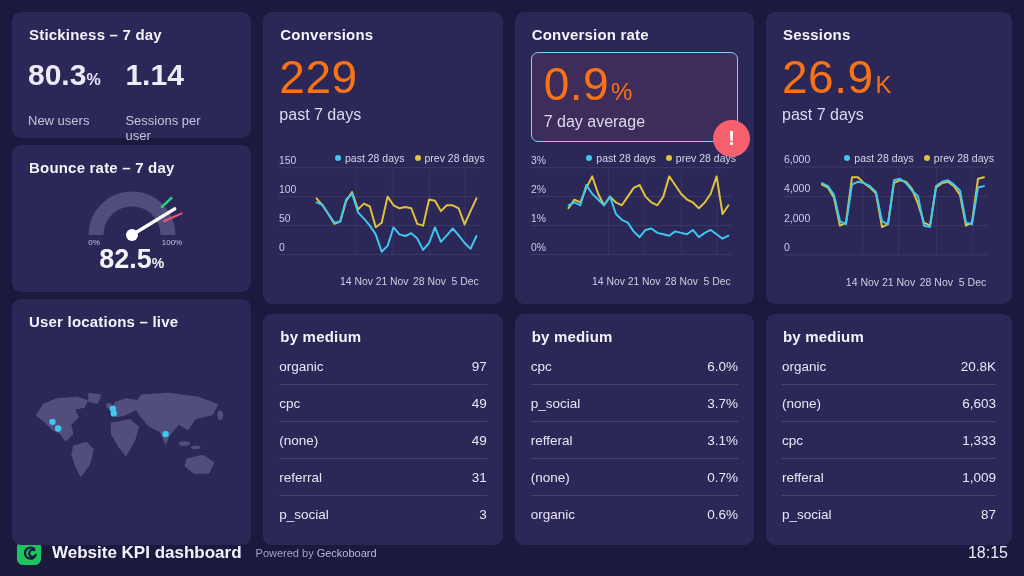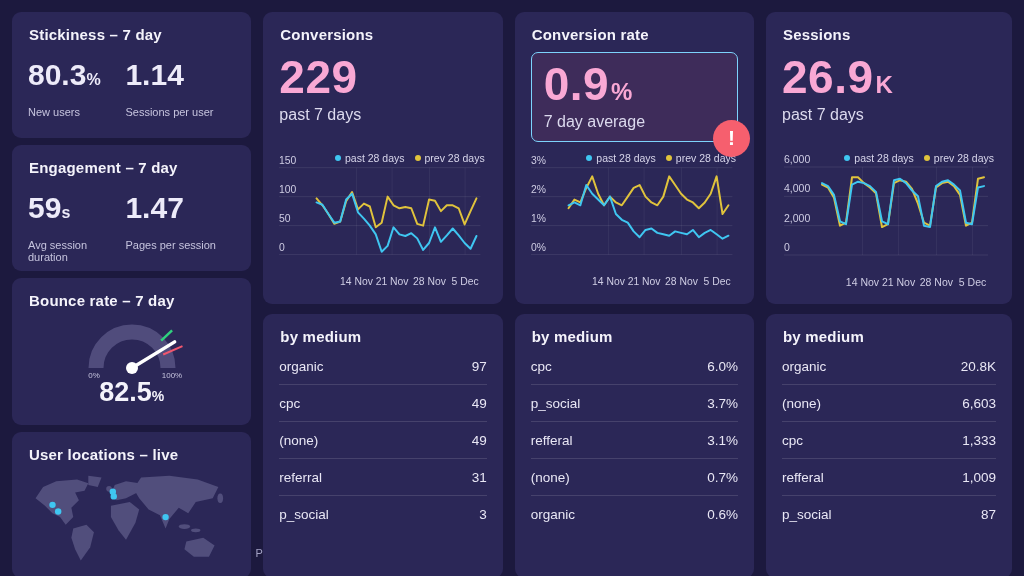--- a/index.html
+++ b/index.html
@@ -18,21 +18,21 @@
     gap:10px 12px;
     padding:12px 12px 4px;
   }
   .card{
     background:#2b2757;border-radius:9px;
     padding:13px 16px;box-sizing:border-box;
     display:flex;flex-direction:column;position:relative;
   }
   .card-title{font-size:15px;font-weight:700;margin:1px;color:#f4f3fb;letter-spacing:.2px}
   
-  .big{font-size:46px;font-weight:700;line-height:1.02;margin-top:10px;color:#f9a8d4;letter-spacing:.5px}
+  .big{font-size:46px;font-weight:400;line-height:1.02;margin-top:10px;color:#f97316;letter-spacing:.5px}
   .big .unit{font-size:24px;margin-left:2px}
   .caption{font-size:16px;color:#dcdaee;margin-top:5px}
   .alert-box{
     position:relative;border:1px solid #7dd3fc;background:rgba(240,86,120,.10);
     border-radius:7px;padding:4px 12px 10px;margin-top:8px;
   }
   .alert-box .big{margin-top:4px}
   .alert-badge{
     position:absolute;right:-13px;bottom:-16px;width:37px;height:37px;border-radius:50%;
     background:#f65f6e;color:#fff;font-weight:800;font-size:21px;
@@ -55,21 +55,21 @@
     font-size:13.5px;color:#e9e7f5;
   }
   .trow:last-child{border-bottom:none}
   
   .rail{grid-row:1/3;display:flex;flex-direction:column;gap:7px}
   .rail .card{flex:0 0 auto}
   .metric-row{display:flex;margin-top:16px}
   .metric{flex:0 0 47%}
   .metric .mv{font-size:30px;font-weight:700;color:#edebf9;line-height:1}
   .metric .munit{font-size:16px}
-  .metric .ml{font-size:11px;color:#c6c4de;margin-top:16px}
+  .metric .ml{font-size:13px;color:#c6c4de;margin-top:23px}
   .gauge-wrap{display:flex;flex-direction:column;align-items:center;margin-top:1px}
   svg.gauge{width:170px;height:70px;display:block}
   .gauge-value{font-size:27px;font-weight:700;color:#f4f3fb;margin-top:-4px;text-align:center}
   .gauge-value .munit{font-size:14px}
   svg.map{width:100%;flex:1;margin-top:6px}
   
   .footer{height:46px;display:flex;align-items:center;padding:0 16px;gap:10px}
   .logo{width:26px;height:26px;display:block}
   .fb-title{font-size:17px;font-weight:700;color:#f4f3fb}
   .powered{font-size:11px;color:#a3a1c4;margin-left:4px}
@@ -206,33 +206,20 @@
           <div class="mv"><span>80.3</span><span class="munit">%</span></div>
           <div class="ml">New users</div>
         </div>
         <div class="metric">
           <div class="mv"><span>1.14</span><span class="munit"></span></div>
           <div class="ml">Sessions per user</div>
         </div>
       </div>
     </section>
 
-    <section class="card" style="height:126px">
-      <h2 class="card-title">Engagement – 7 day</h2>
-      <div class="metric-row">
-        <div class="metric">
-          <div class="mv"><span>59</span><span class="munit">s</span></div>
-          <div class="ml">Avg session duration</div>
-        </div>
-        <div class="metric">
-          <div class="mv"><span>1.47</span><span class="munit"></span></div>
-          <div class="ml">Pages per session</div>
-        </div>
-      </div>
-    </section>
 
     <section class="card" style="height:147px;padding-bottom:8px">
       <h2 class="card-title">Bounce rate – 7 day</h2>
       <div class="gauge-wrap">
         <svg class="gauge" id="gauge" viewBox="0 0 160 70">
             <path d="M 44 57 A 36 36 0 0 1 116 57" fill="none" stroke="#504c7c" stroke-width="15"></path>
             <line x1="120" y1="57" x2="135" y2="57" stroke="#2fd07e" stroke-width="2.5" transform="rotate(-43.2 80 57)"></line>
             <line x1="114" y1="57" x2="135" y2="57" stroke="#f0566e" stroke-width="2" transform="rotate(-23.4 80 57)"></line>
             <line x1="77" y1="57" x2="130" y2="57" stroke="#ffffff" stroke-width="3.5" stroke-linecap="round" transform="rotate(-31.5 80 57)"></line>
             <circle cx="80" cy="57" r="6" fill="#ffffff"></circle>

